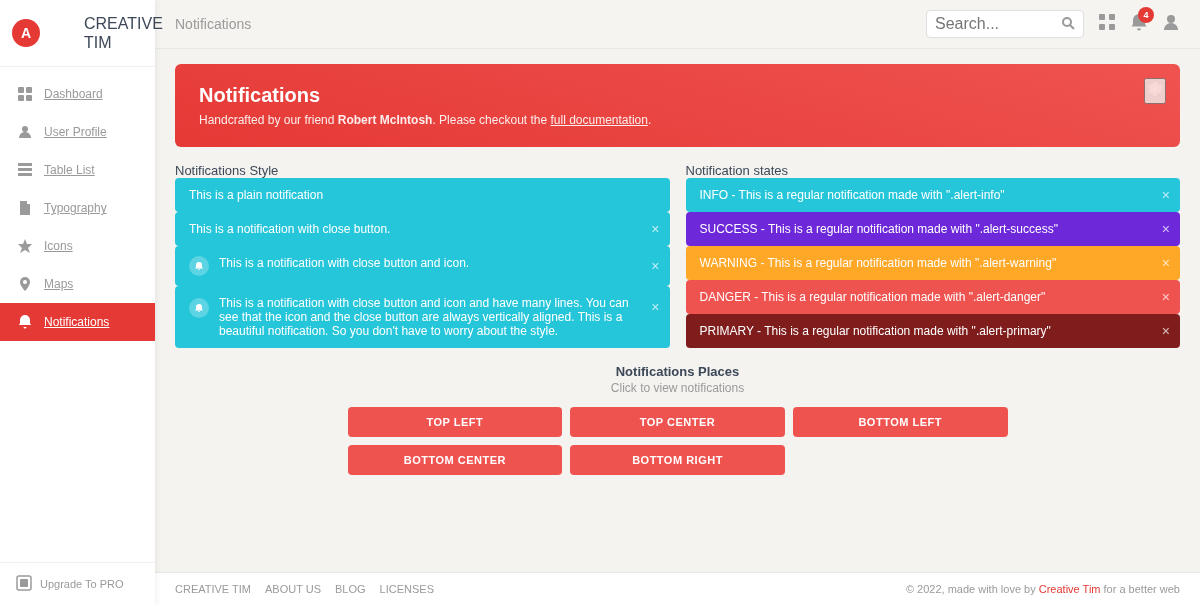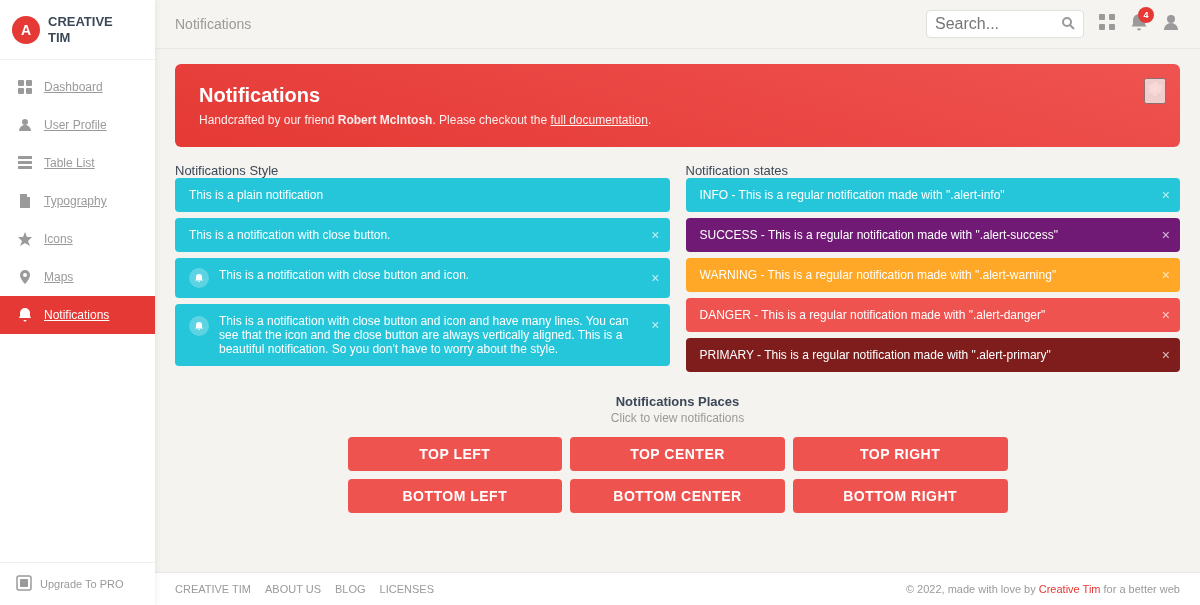--- a/index.html
+++ b/index.html
@@ -5,21 +5,21 @@
     * { box-sizing: border-box; margin: 0; padding: 0; }
     body { font-family: 'Helvetica Neue', Arial, sans-serif; background: #f4f3ef; display: flex; flex-direction: column; min-height: 605px; font-size: 13px; }
 
     
     .app-wrapper { display: flex; flex: 1; min-height: 605px; }
 
     
     .sidebar { width: 155px; background: #fff; display: flex; flex-direction: column; box-shadow: 2px 0 5px rgba(0,0,0,0.05); position: relative; z-index: 10; }
     .sidebar-brand { padding: 14px 12px; display: flex; align-items: center; gap: 8px; border-bottom: 1px solid #f0f0f0; }
     .brand-logo { width: 28px; height: 28px; background: #e53935; border-radius: 50%; display: flex; align-items: center; justify-content: center; color: white; font-weight: bold; font-size: 14px; flex-shrink: 0; }
-    .brand-name { font-size: 13px; font-weight: 700; color: #3c4858; line-height: 1.2; }
+    .brand-name { font-size: 16px; font-weight: 400; color: #3c4858; line-height: 1.2; margin-left: 36px; }
 
     .sidebar-nav { flex: 1; padding: 8px 0; }
     .nav-item { display: flex; align-items: center; gap: 10px; padding: 10px 16px; cursor: pointer; color: #9a9a9a; font-size: 12px; font-weight: 500; transition: background 0.15s; text-decoration: underline; }
     .nav-item.active { background: #e53935; color: #fff; border-radius: 0; }
     .nav-item.active .nav-icon { color: #fff; }
     .nav-icon { width: 18px; height: 18px; display: flex; align-items: center; justify-content: center; flex-shrink: 0; }
 
     .sidebar-footer { padding: 12px 16px; border-top: 1px solid #f0f0f0; }
     .upgrade-btn { display: flex; align-items: center; gap: 8px; color: #9a9a9a; font-size: 11px; cursor: pointer; }
 
@@ -44,35 +44,35 @@
     .page-header-card p { font-size: 12px; opacity: 0.9; }
     .page-header-card p b { font-weight: 700; }
     .page-header-card p a { color: white; text-decoration: underline; }
     .settings-icon-btn { position: absolute; top: 14px; right: 14px; color: white; opacity: 0.8; cursor: pointer; font-size: 16px; }
 
     
     .two-col { display: grid; grid-template-columns: 1fr 1fr; gap: 16px; margin-bottom: 16px; }
     .col-section h4 { font-size: 13px; color: #3c4858; font-weight: 500; }
 
     
-    .alert { border-radius: 4px; padding: 10px 14px; margin-bottom: 6px; font-size: 12px; color: white; display: flex; align-items: flex-start; gap: 10px; position: relative; }
+    .alert { border-radius: 4px; padding: 10px 14px; margin-bottom: 0; font-size: 12px; color: white; display: flex; align-items: flex-start; gap: 10px; position: relative; }
     .alert-cyan { background: #26c6da; }
-    .alert-green { background: #701a75; }
+    .alert-green { background: #6d28d9; }
     .alert-orange { background: #ffa726; }
     .alert-red { background: #ef5350; }
     .alert-purple { background: #7f1d1d; }
     .alert .close-btn { position: absolute; right: 10px; top: 50%; transform: translateY(-50%); cursor: pointer; font-size: 14px; opacity: 0.7; color: white; line-height: 1; }
     .alert-icon { flex-shrink: 0; width: 20px; height: 20px; border-radius: 50%; background: rgba(255,255,255,0.25); display: flex; align-items: center; justify-content: center; font-size: 10px; }
 
     
     .places-section { text-align: center; margin-bottom: 12px; }
     .places-section h5 { font-size: 13px; color: #3c4858; margin-bottom: 2px; }
     .places-section p { font-size: 12px; color: #9a9a9a; }
     .places-grid { display: grid; grid-template-columns: 1fr 1fr 1fr; gap: 8px; max-width: 660px; margin: 0 auto; }
-    .place-btn { background: #ef5350; color: white; border: none; border-radius: 4px; padding: 9px 24px; font-size: 14px; font-weight: 700; letter-spacing: 0.5px; cursor: pointer; text-align: center; }
+    .place-btn { background: #ef5350; color: white; border: none; border-radius: 4px; padding: 9px 24px; font-size: 11px; font-weight: 700; letter-spacing: 0.5px; cursor: pointer; text-align: center; }
 
     
     .footer { background: #fff; padding: 10px 20px; display: flex; justify-content: space-between; align-items: center; border-top: 1px solid #e8e8e8; font-size: 11px; color: #9a9a9a; }
     .footer-links { display: flex; gap: 14px; }
     .footer-links a, .footer a { color: #9a9a9a; text-decoration: none; cursor: pointer; }
     .footer a.brand-link { color: #e53935; }
   </style>
 </head>
 <body>
 
@@ -291,21 +291,20 @@
         </div>
       </div>
 
       <div class="places-section">
         <h5>Notifications Places</h5>
         <p>Click to view notifications</p>
       </div>
       <div class="places-grid">
         <button class="place-btn">TOP LEFT</button>
         <button class="place-btn">TOP CENTER</button>
-        <button class="place-btn">TOP RIGHT</button>
         <button class="place-btn">BOTTOM LEFT</button>
         <button class="place-btn">BOTTOM CENTER</button>
         <button class="place-btn">BOTTOM RIGHT</button>
       </div>
     </div>
 
     <footer class="footer">
       <div class="footer-links">
         <a>CREATIVE TIM</a>
         <a>ABOUT US</a>

